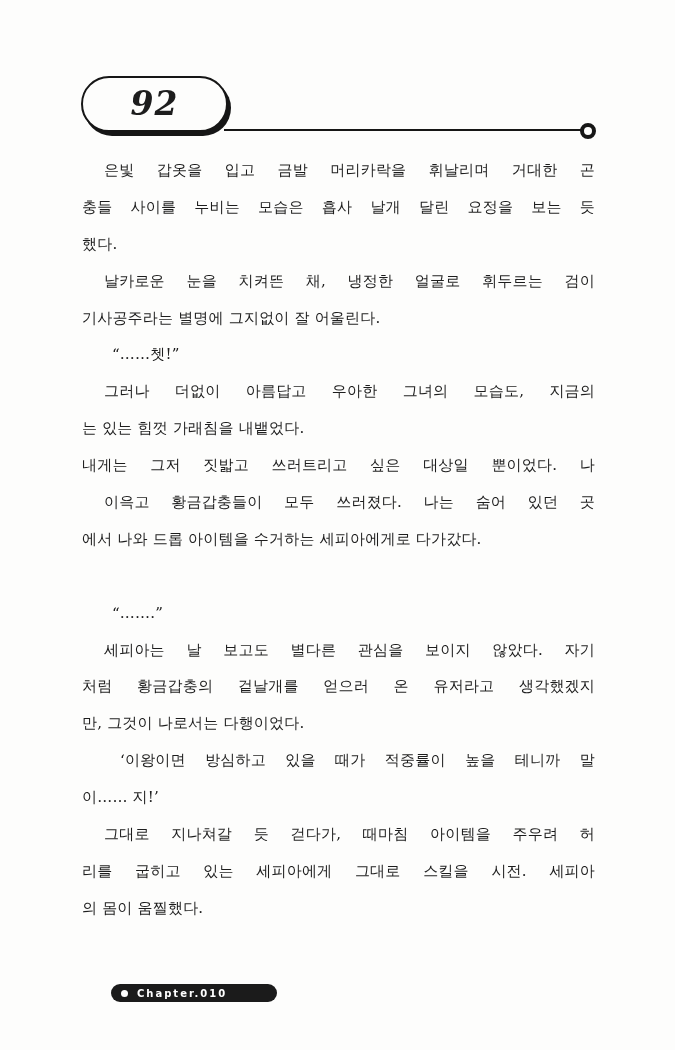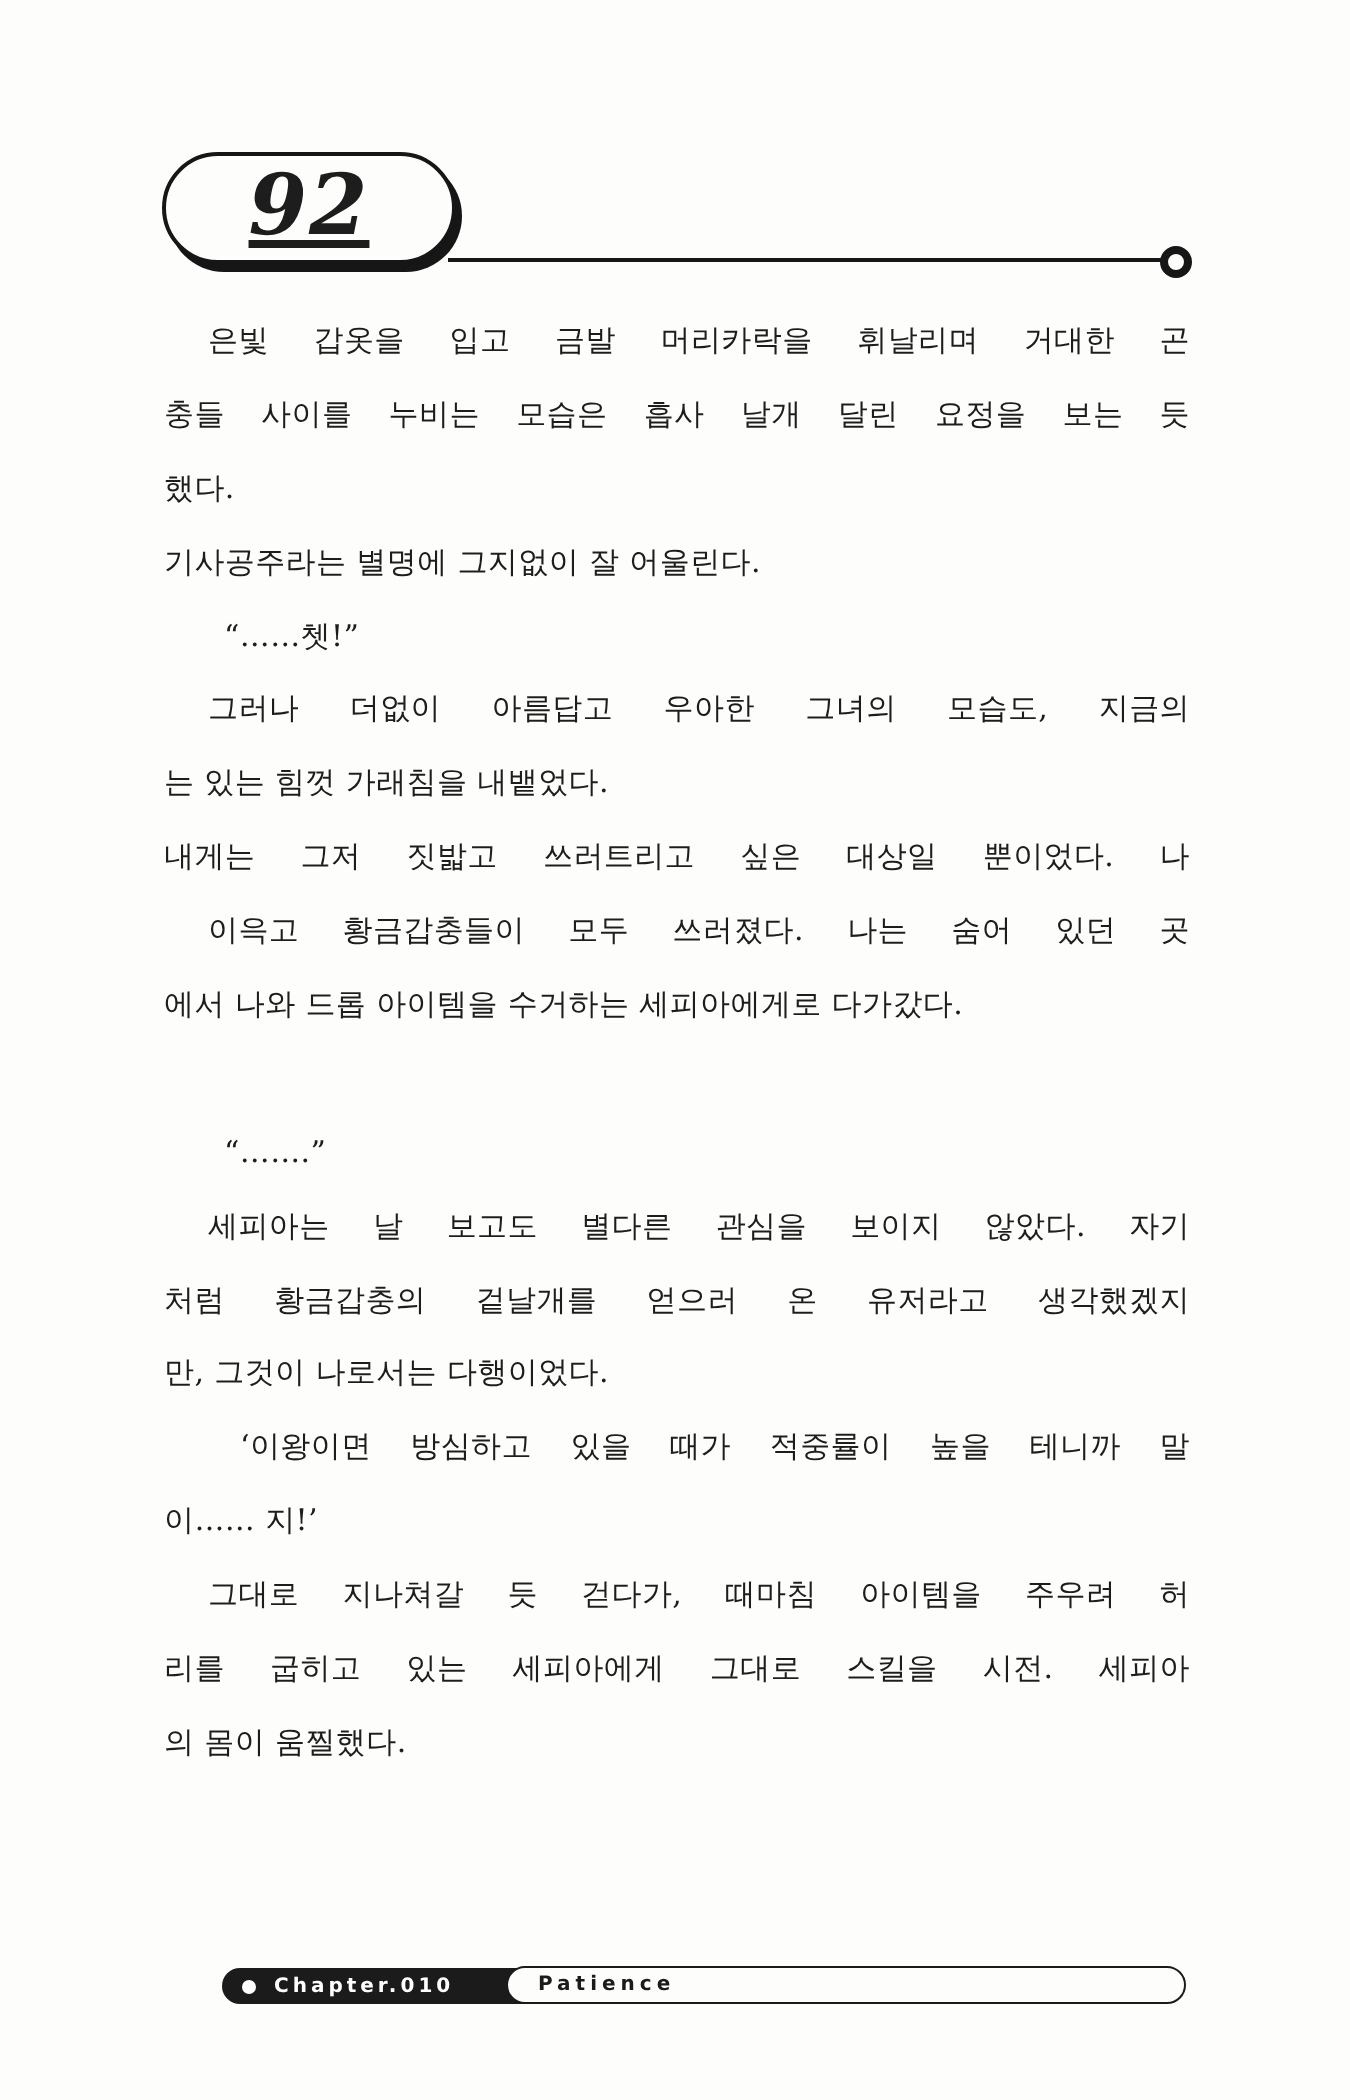--- a/index.html
+++ b/index.html
@@ -19,24 +19,23 @@
     width: 143px; height: 52px;
     background: #fdfdfc;
     border: 2.5px solid #161616;
     border-radius: 28px;
     box-shadow: 3px 4px 0 #161616;
     display: flex; align-items: center; justify-content: center;
     z-index: 2;
   }
   .badge .num {
     font-style: italic; font-weight: bold;
-    font-size: 42px; line-height: 1;
+    font-size: 33px; line-height: 1;
     letter-spacing: 1px;
     transform: translateY(-1px);
-    text-decoration: underline;
   }
   .head-rule {
     position: absolute; left: 224px; top: 129px;
     width: 358px; height: 2.2px; background: #161616;
     z-index: 1;
   }
   .head-dot {
     position: absolute; left: 580px; top: 123px;
     width: 8px; height: 8px;
     border: 4px solid #161616; border-radius: 50%;
@@ -95,20 +94,21 @@
   <div class="badge">
     <span class="num">92</span>
   </div>
   <div class="head-rule"></div>
   <div class="head-dot"></div>
 
   <div class="text-block">
     <div class="line ind1 fill">은빛 갑옷을 입고 금발 머리카락을 휘날리며 거대한 곤</div>
     <div class="line fill">충들 사이를 누비는 모습은 흡사 날개 달린 요정을 보는 듯</div>
     <div class="line">했다.</div>
+    <div class="line ind1 fill">날카로운 눈을 치켜뜬 채, 냉정한 얼굴로 휘두르는 검이</div>
     <div class="line">기사공주라는 별명에 그지없이 잘 어울린다.</div>
     <div class="line ind2">“……쳇!”</div>
     <div class="line ind1 fill">그러나 더없이 아름답고 우아한 그녀의 모습도, 지금의</div>
     <div class="line">는 있는 힘껏 가래침을 내뱉었다.</div>
     <div class="line fill">내게는 그저 짓밟고 쓰러트리고 싶은 대상일 뿐이었다. 나</div>
     <div class="line ind1 fill">이윽고 황금갑충들이 모두 쓰러졌다. 나는 숨어 있던 곳</div>
     <div class="line">에서 나와 드롭 아이템을 수거하는 세피아에게로 다가갔다.</div>
     <div class="line"></div>
     <div class="line ind2">“…….”</div>
     <div class="line ind1 fill">세피아는 날 보고도 별다른 관심을 보이지 않았다. 자기</div>
@@ -119,18 +119,15 @@
     <div class="line ind1 fill">그대로 지나쳐갈 듯 걷다가, 때마침 아이템을 주우려 허</div>
     <div class="line fill">리를 굽히고 있는 세피아에게 그대로 스킬을 시전. 세피아</div>
     <div class="line">의 몸이 움찔했다.</div>
   </div>
 
   <div class="footer">
     <div class="chapter-pill">
       <span class="dot"></span>
       <span>Chapter.010</span>
     </div>
-    <div class="title-pill">
-      <span class="label">Patience</span>
-    </div>
   </div>
 
 </div>
 
 </body></html>

